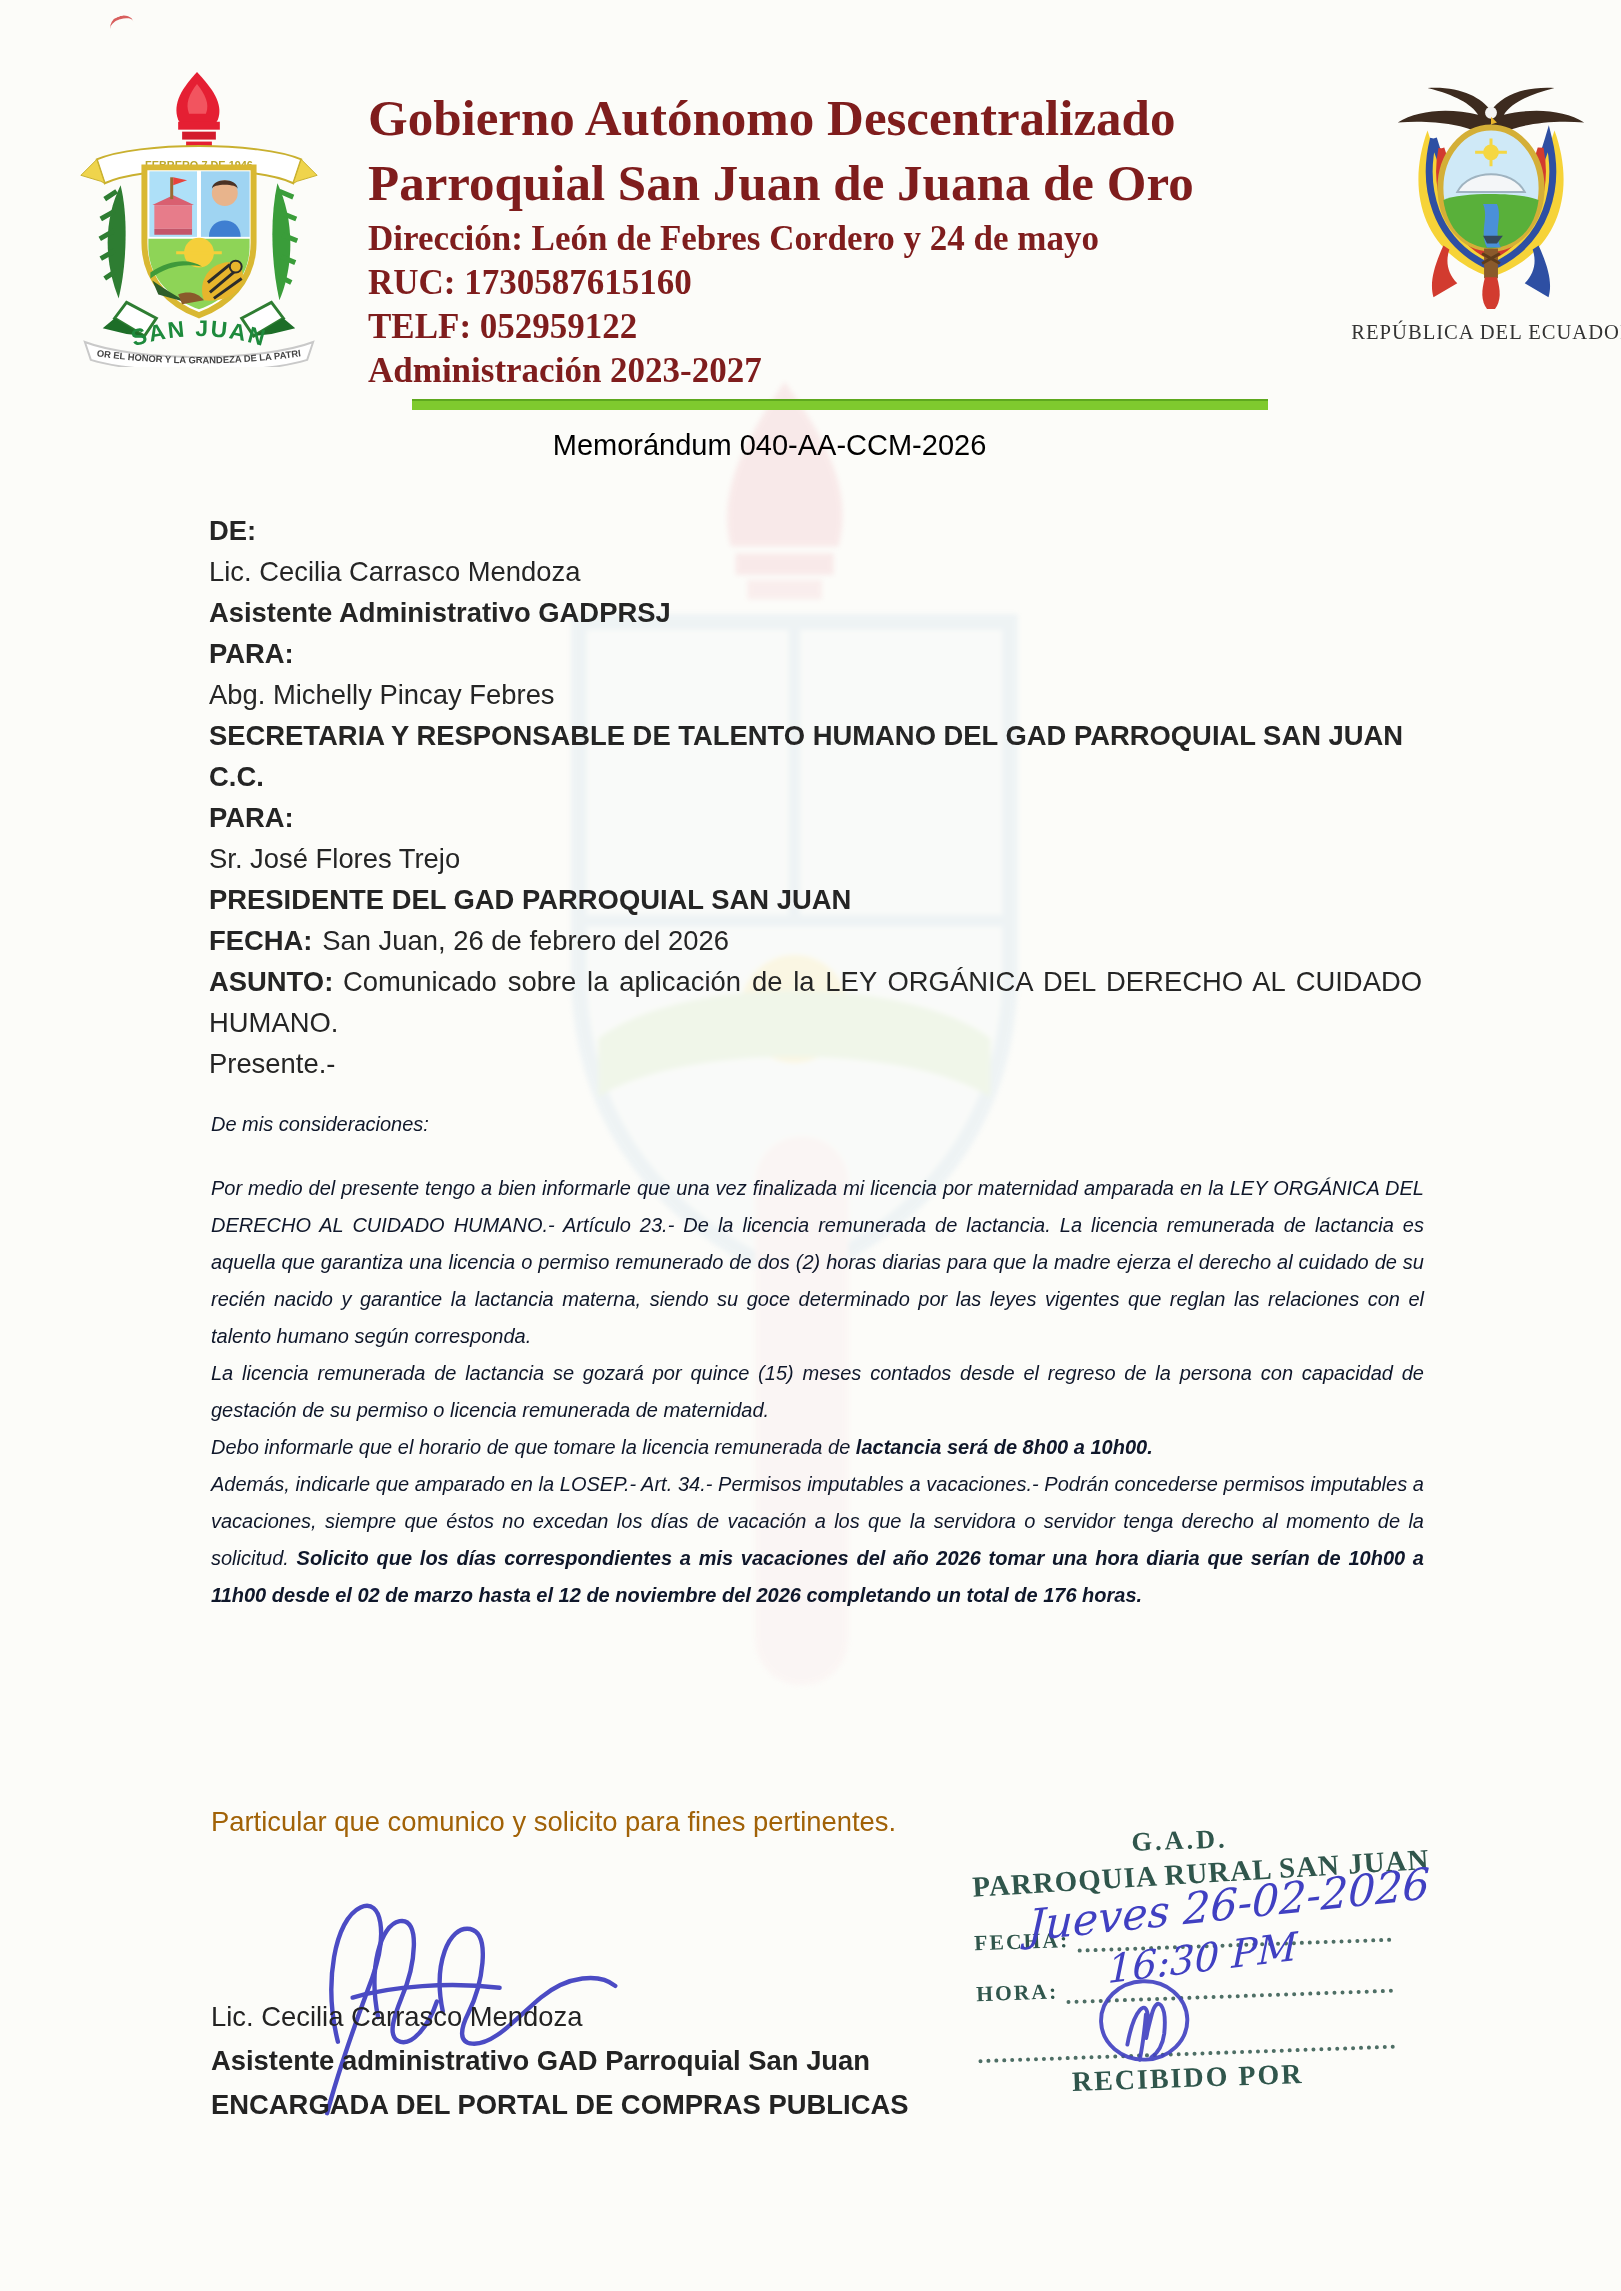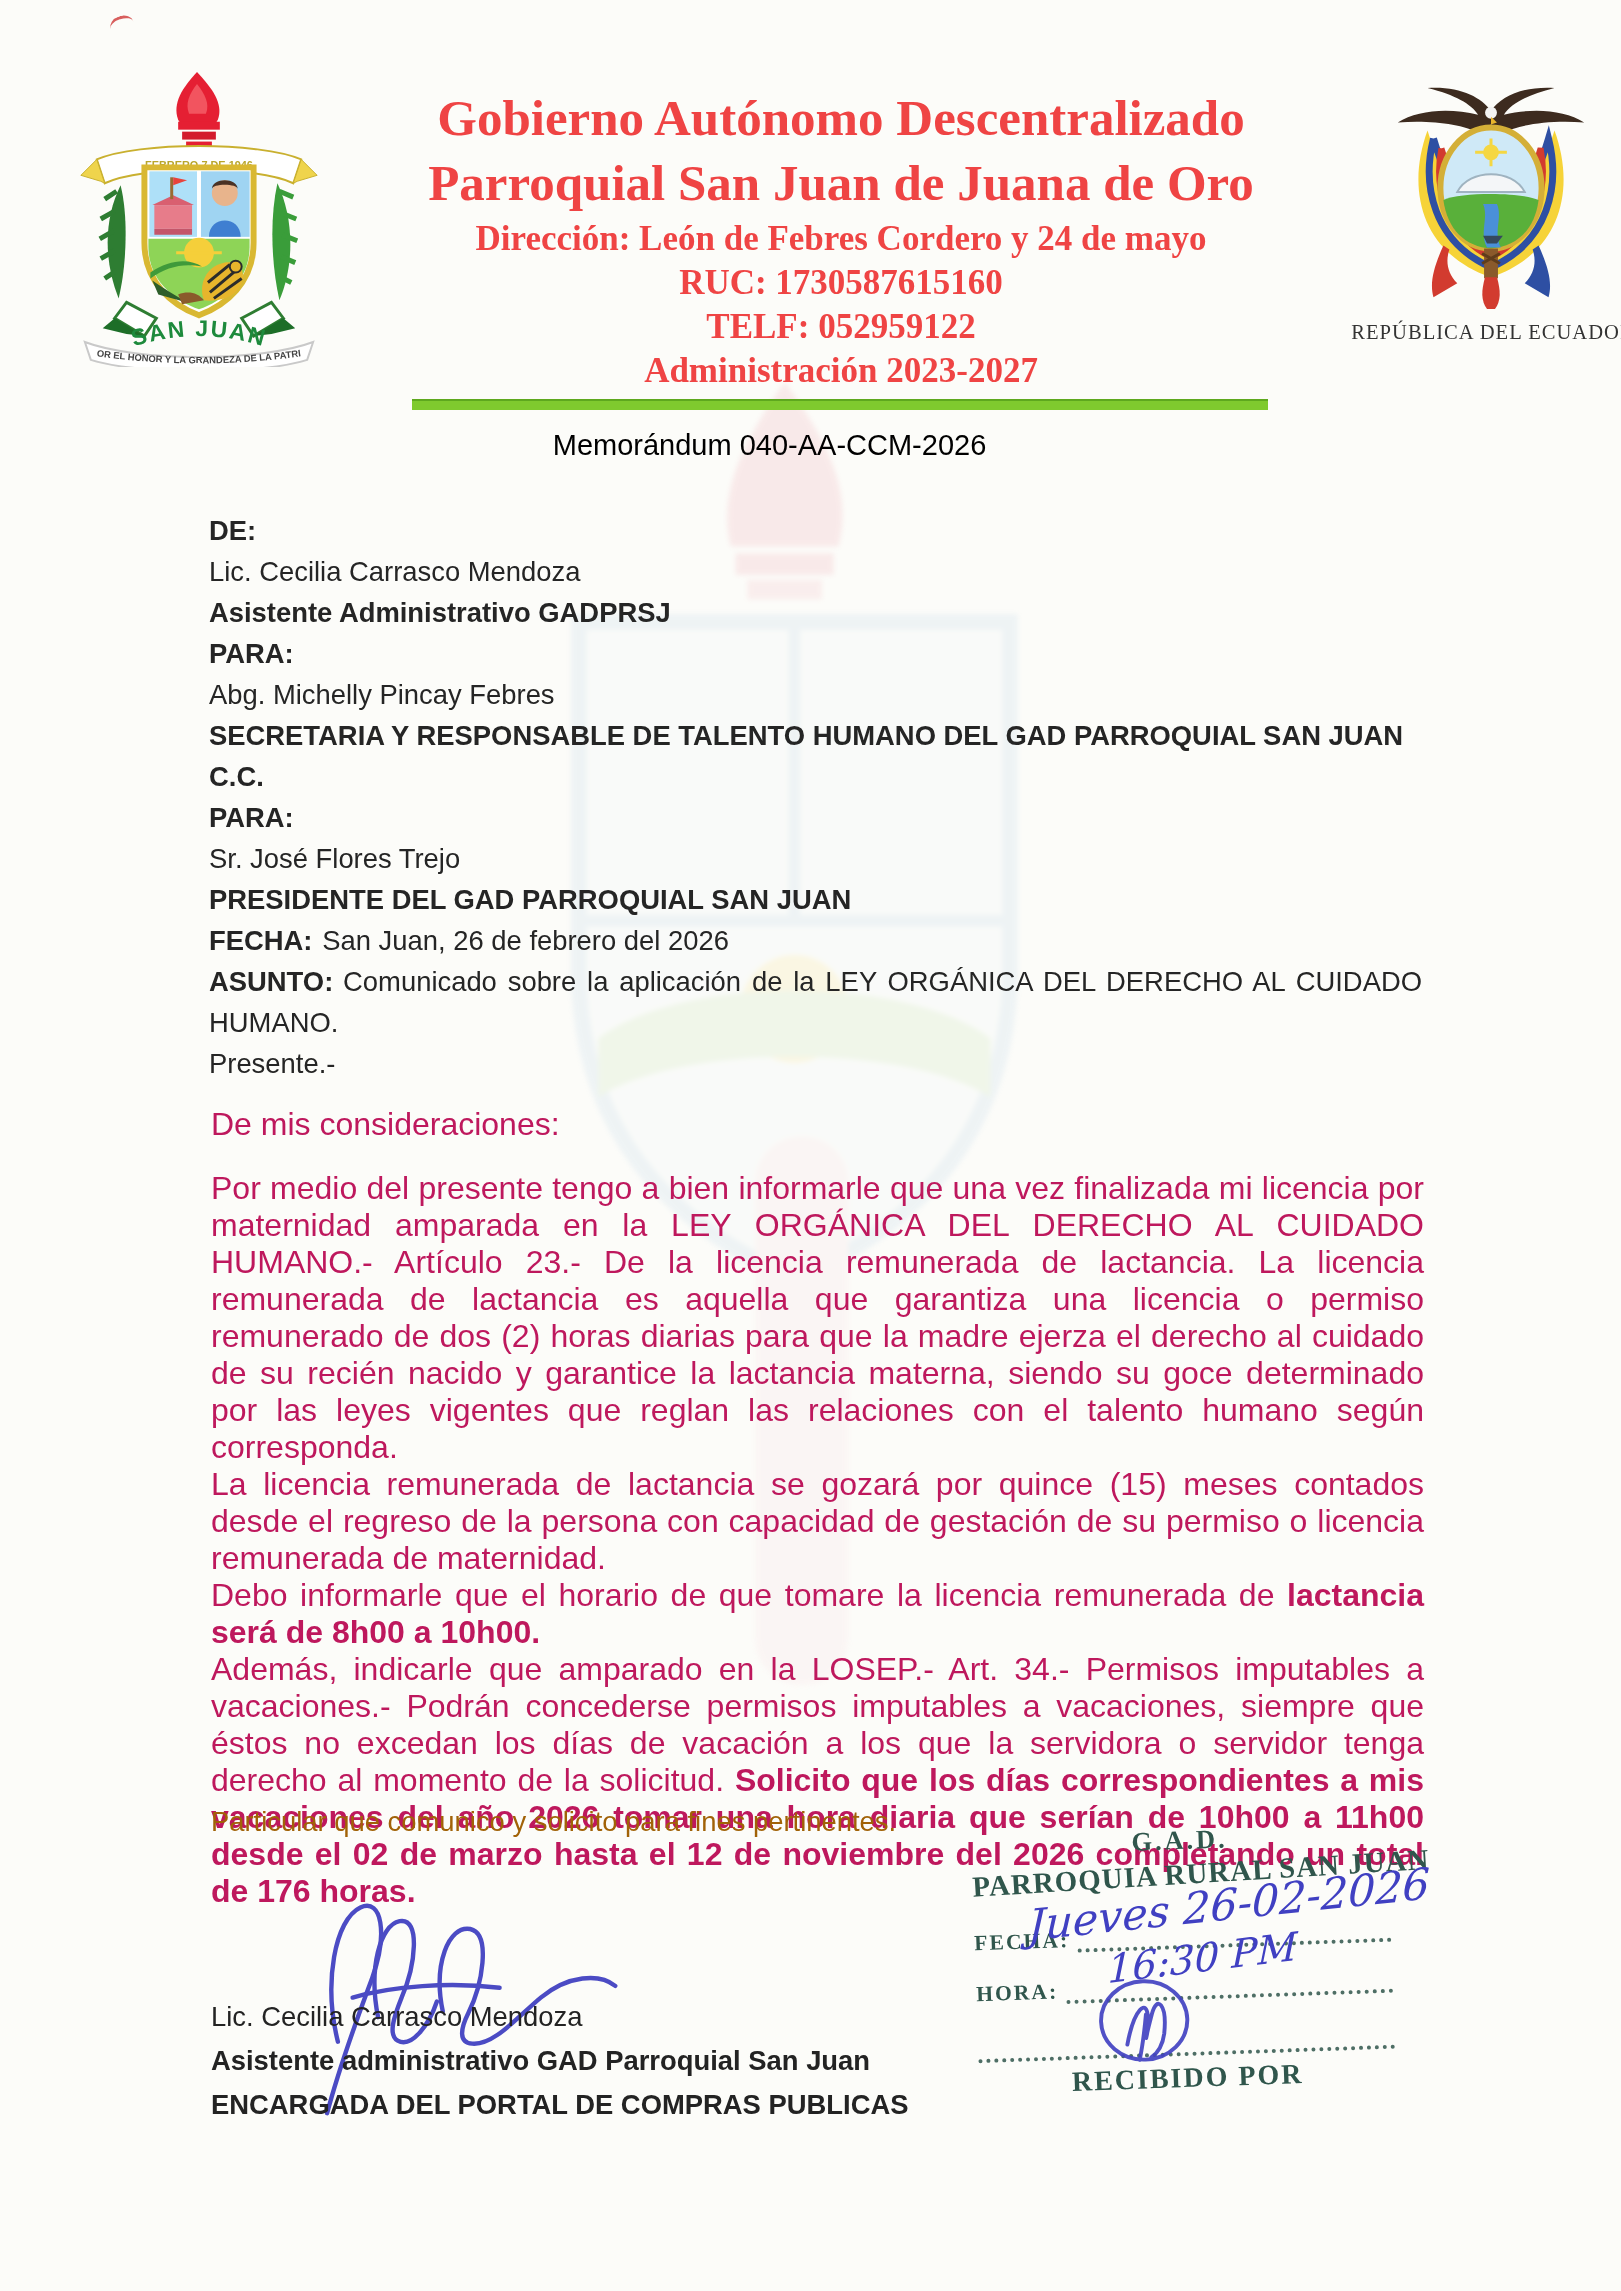--- a/index.html
+++ b/index.html
@@ -12,43 +12,43 @@
     overflow:hidden;
   }
   
   .crest-left{position:absolute;left:67px;top:67px;width:263px;height:300px;}
   .arms-right{position:absolute;left:1370px;top:78px;width:243px;height:235px;}
   .republic-caption{
     position:absolute;left:1351px;top:321px;width:284px;
     text-align:center;font-family:"Liberation Serif",serif;
     font-size:20.6px;color:#333;letter-spacing:1px;
   }
-  .head-text{position:absolute;left:368px;top:86px;width:946px;text-align:center;
-    font-family:"Liberation Serif",serif;font-weight:bold;color:#ef4444;}
+  .head-text{position:absolute;left:368px;top:86px;width:946px;text-align:left;
+    font-family:"Liberation Serif",serif;font-weight:bold;color:#7f1d1d;}
   .head-title{font-size:51px;line-height:65px;}
   .head-sub{font-size:35px;line-height:45px;}
   .head-line{font-size:35px;line-height:44px;}
   .green-divider{
     position:absolute;left:412px;top:399px;width:856px;height:8.8px;
     background:#7fca2e;border-top:2px solid #5ea81e;
   }
   
   .memo-title{
     position:absolute;left:211px;top:429px;width:1117px;text-align:center;
     font-size:29px;color:#000000;
   }
   .memo-head{
     position:absolute;left:209px;top:510px;width:1213px;
     font-size:27.4px;line-height:41px;text-align:justify;color:#252525;
   }
   .memo-head .b{font-weight:bold;}
   .memo-head .lbl{font-weight:bold;margin-right:9.8px;}
   .body-text{
     position:absolute;left:211px;top:1106px;width:1213px;
-    font-size:32px;line-height:37px;text-align:justify;color:#be185d;
+    font-size:20px;line-height:37px;text-align:justify;color:#0f172a;font-style:italic;
   }
   .body-text p{margin:0;}
   .salutation{margin-bottom:27.4px !important;}
   .body-text .b{font-weight:bold;}
   .closing{
     position:absolute;left:211px;top:1806px;width:1213px;
     font-size:27.4px;color:#a16207;
   }
   
   .sig-block{

